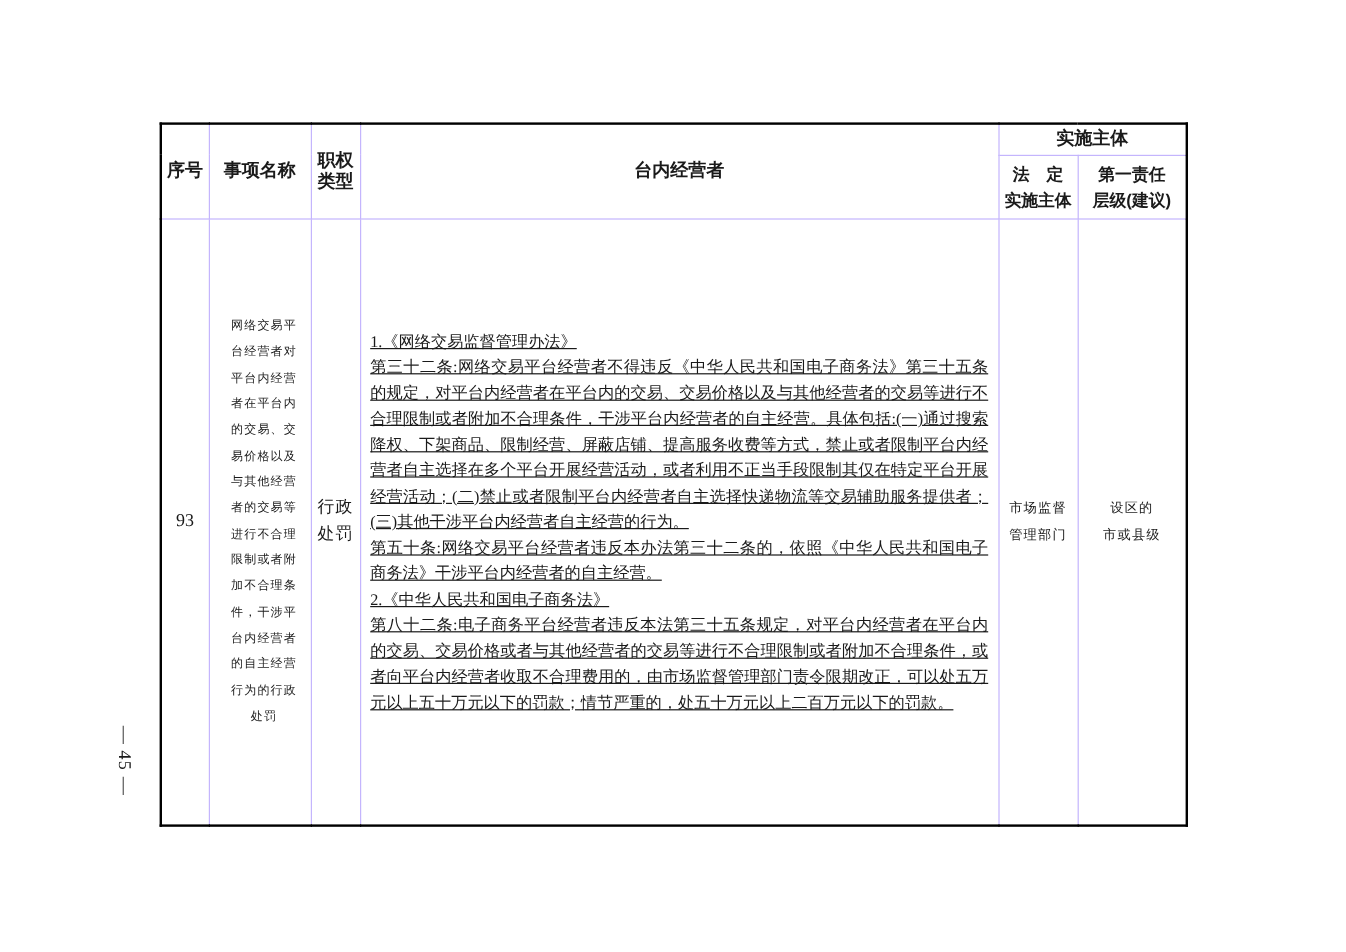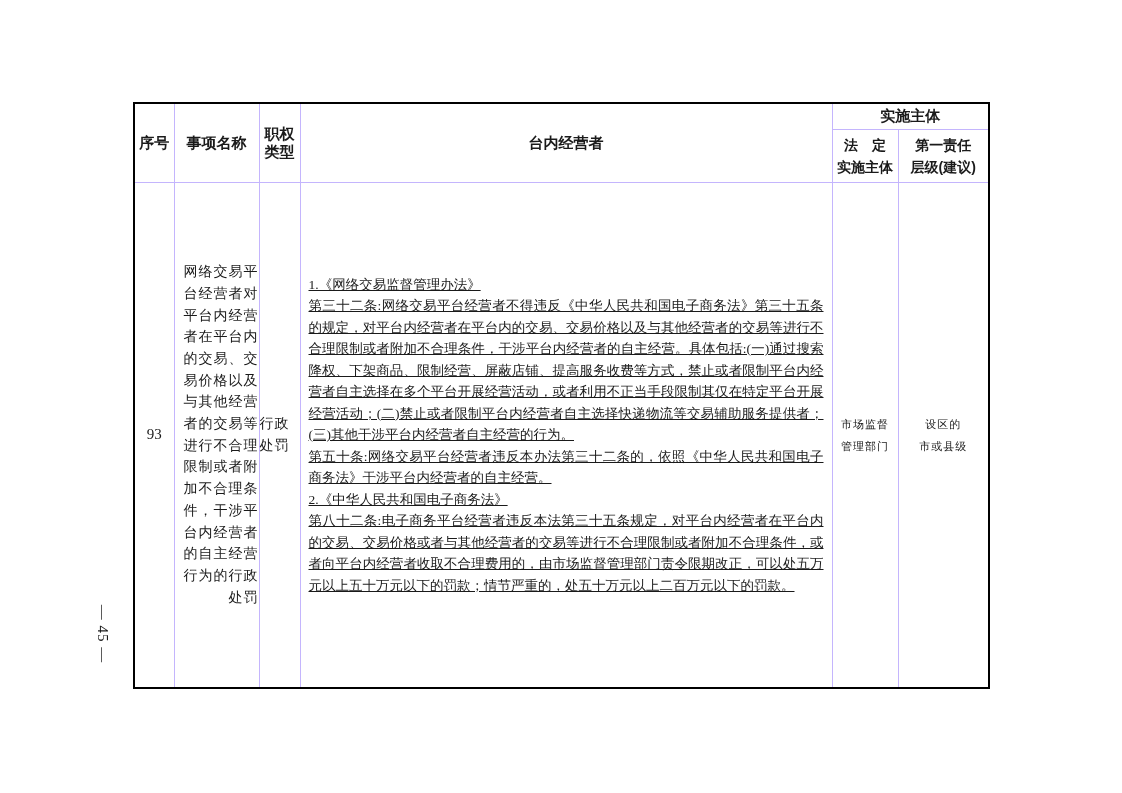--- a/index.html
+++ b/index.html
@@ -50,29 +50,30 @@
   th.span-col { line-height: 22px; }
 
   tr.body-row td { height: 506px; }
 
   td.cell-xuhao {
     text-align: center;
     font-size: 15px;
   }
   td.cell-shixiang {
     white-space: pre-line;
-    text-align: right;
+    text-align: center;
     padding-left: 7px;
-    font-size: 14px;
+    font-size: 10px;
     letter-spacing: 1px;
     line-height: 21.7px;
     margin-top: 42px;
   }
   td.cell-zhiquan {
     white-space: pre-line;
+    text-align: center;
     font-size: 14px;
     letter-spacing: 1px;
     line-height: 21.7px;
   }
   td.cell-yiju {
     padding: 0 8px;
     font-size: 13.5px;
     line-height: 21.5px;
   }
   td.cell-yiju .para {

